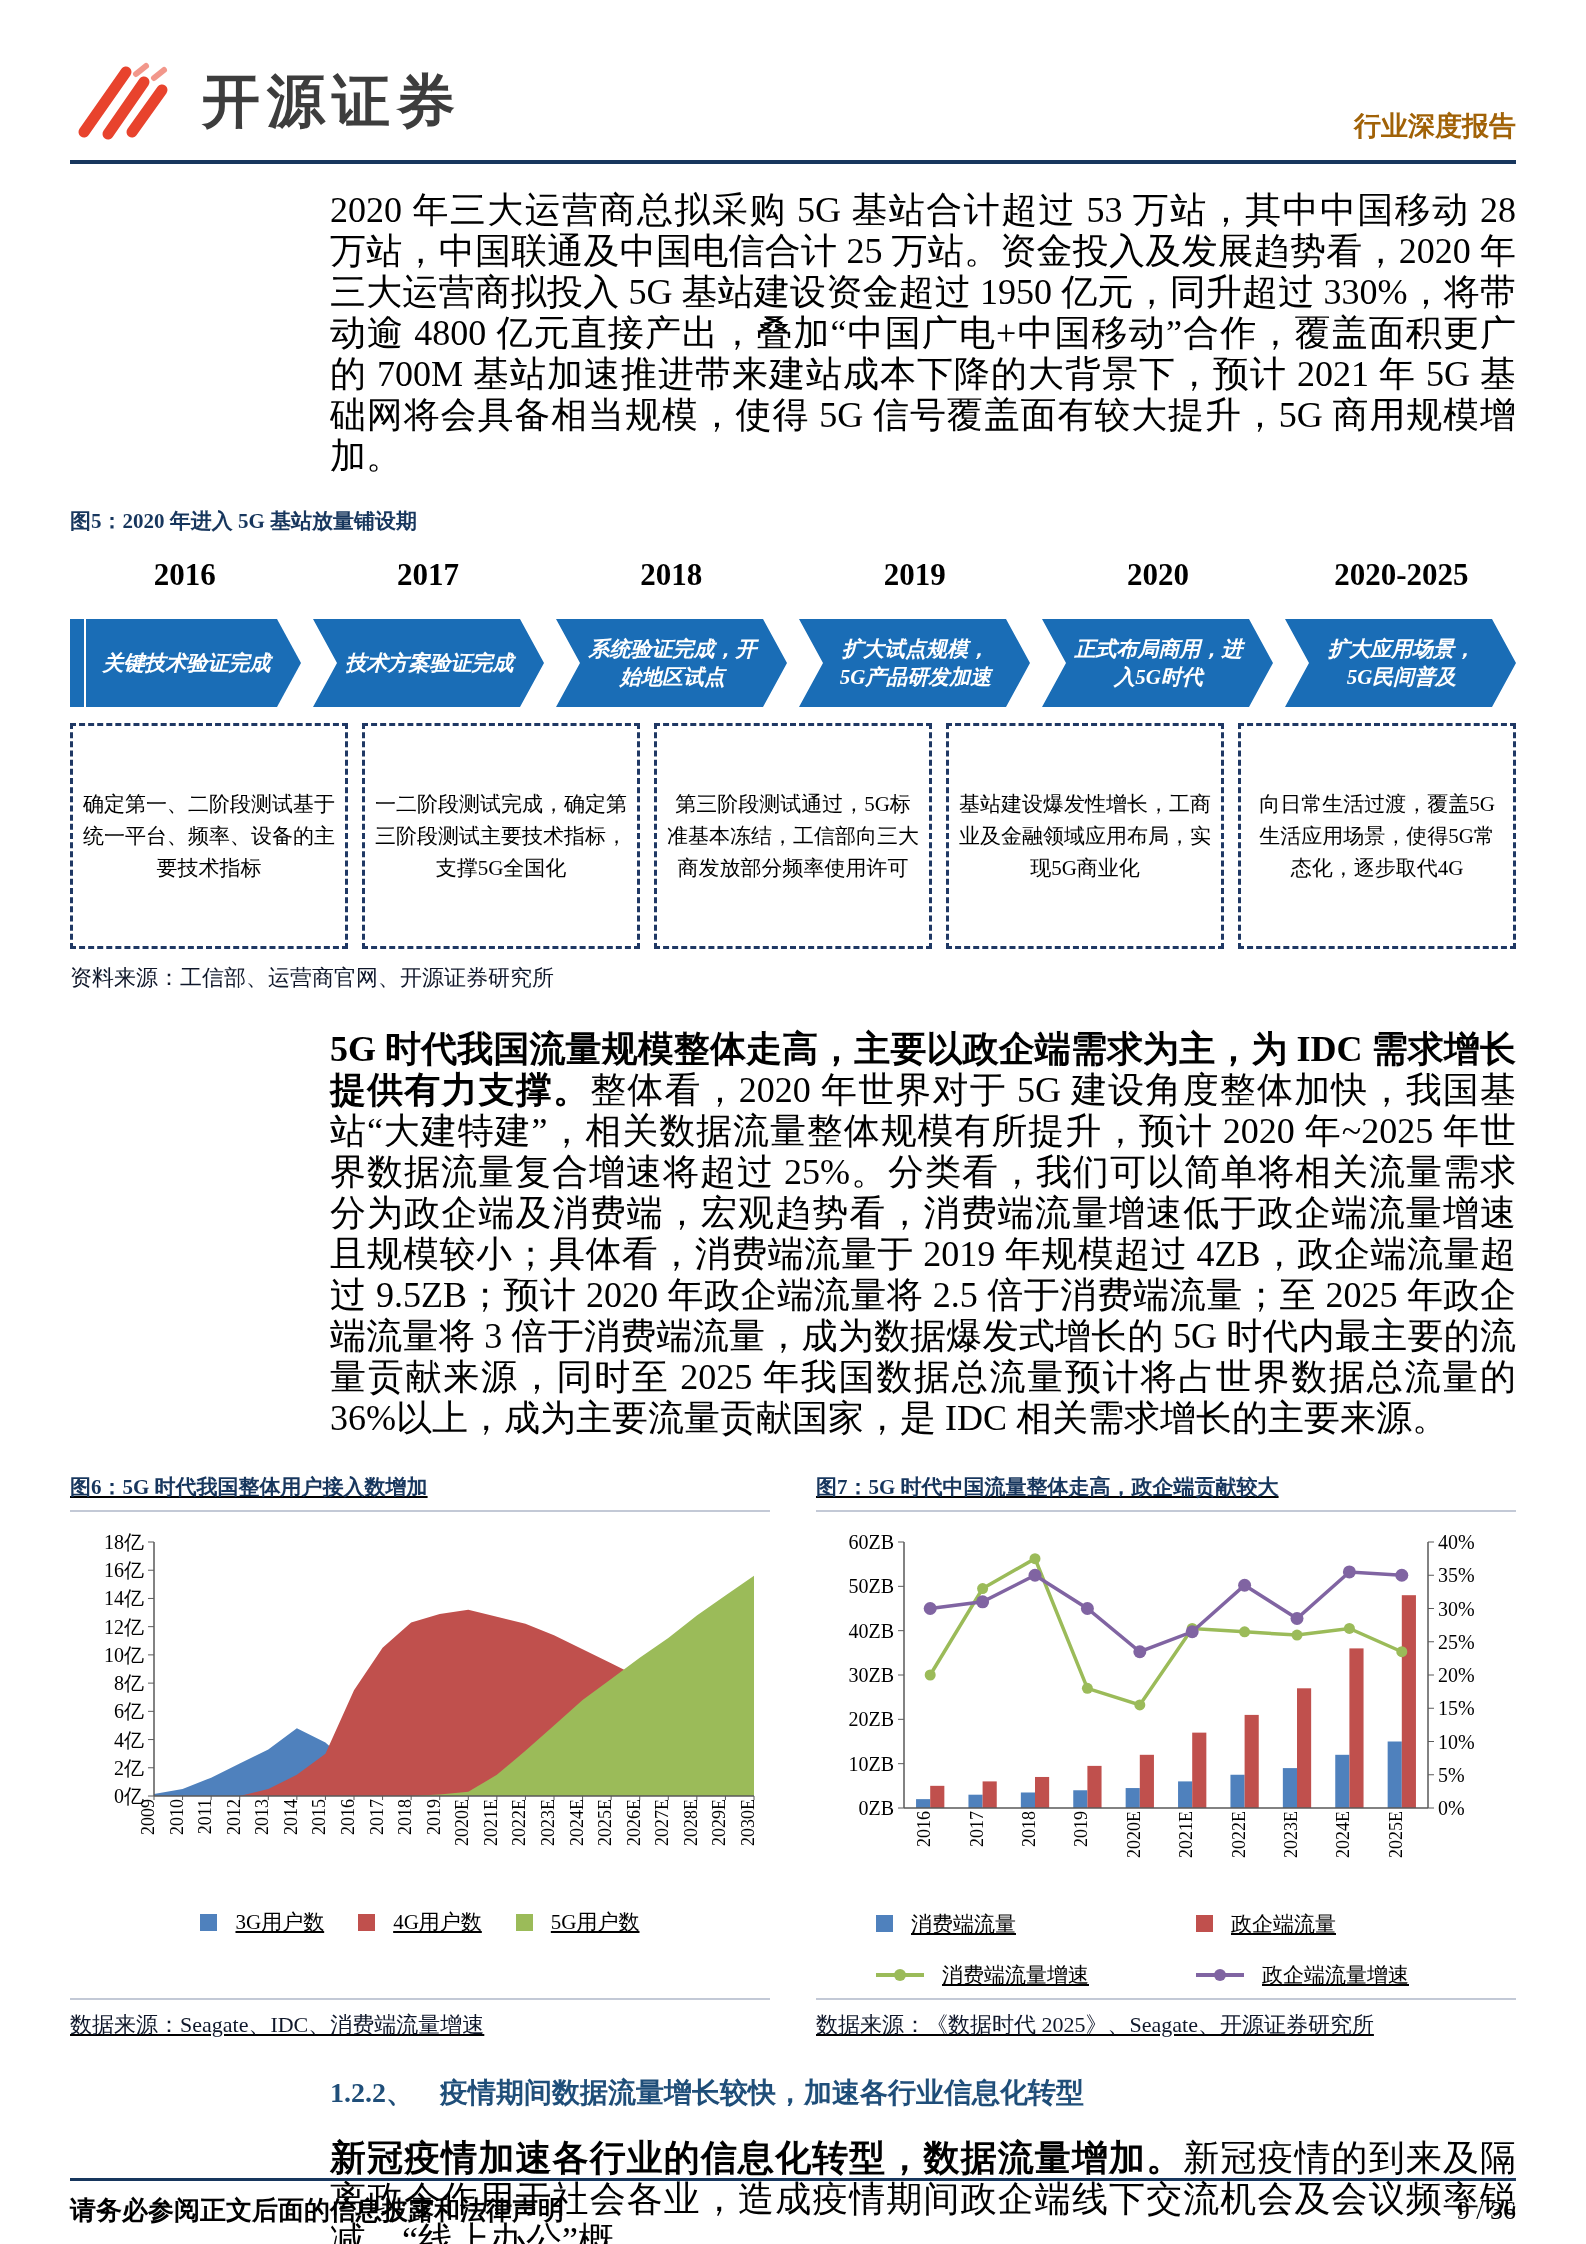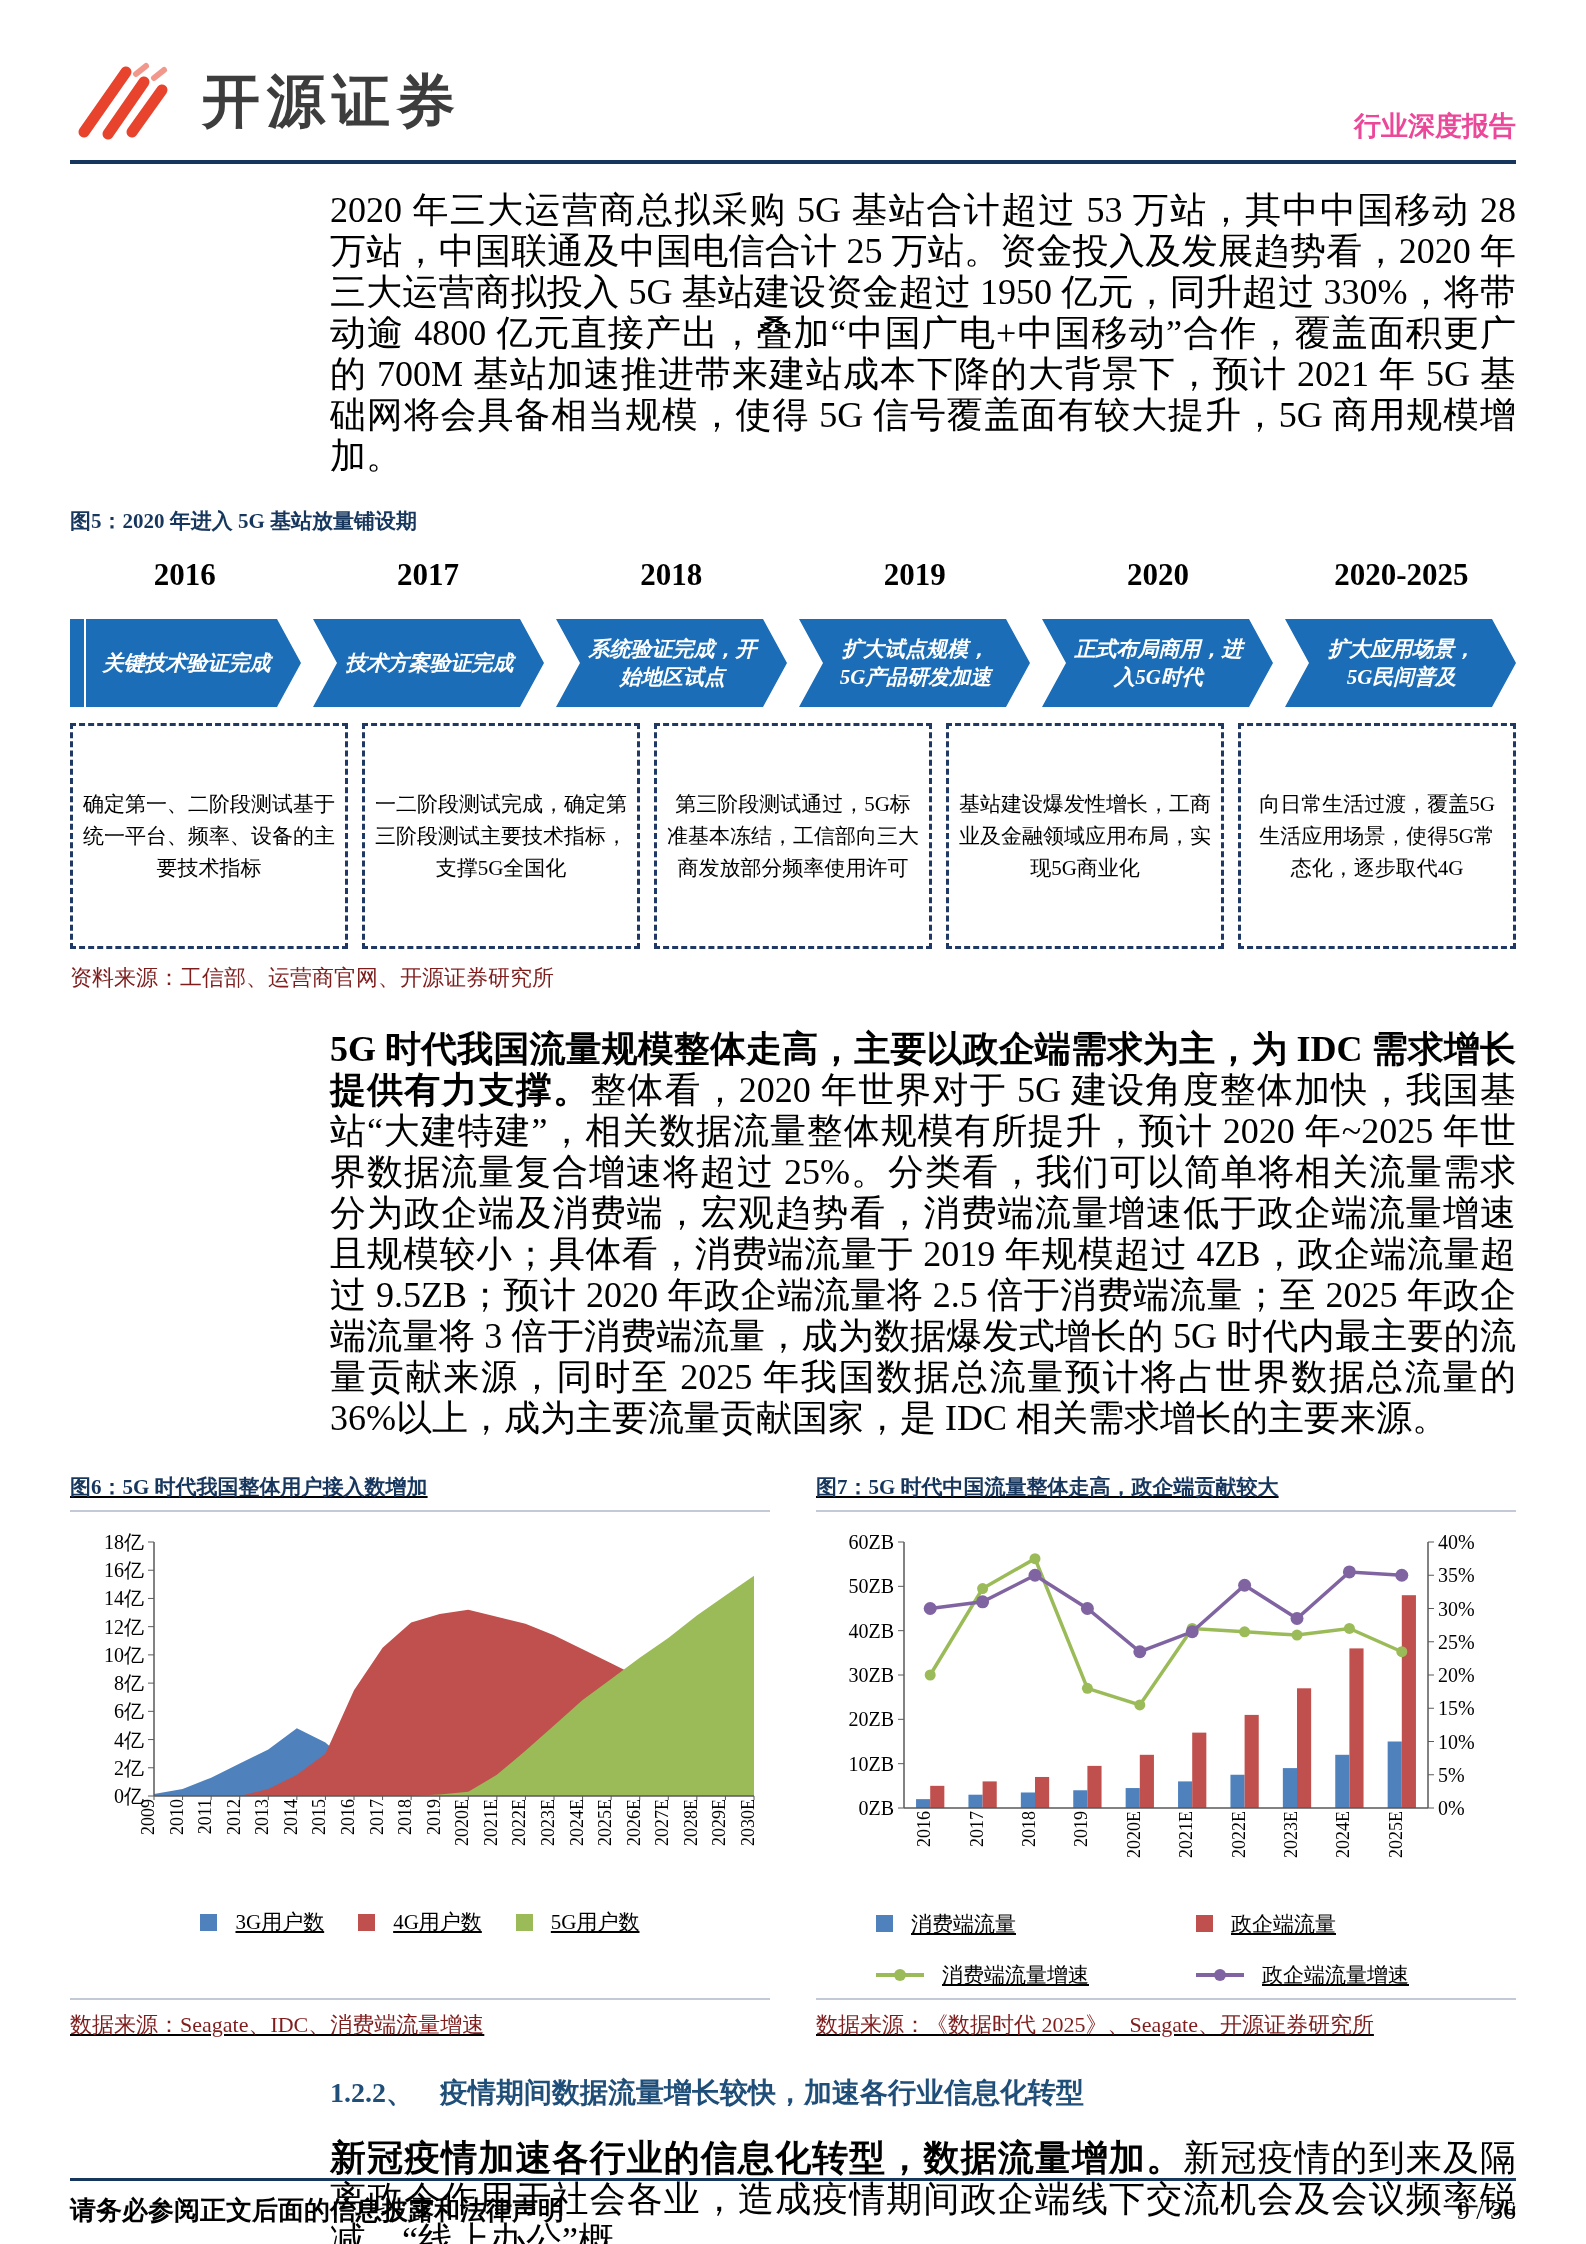--- a/index.html
+++ b/index.html
@@ -6,31 +6,31 @@
   html,body { background:#ffffff; }
   body { width:1586px; font-family:"Liberation Serif", serif; color:#000; }
   .page { position:relative; width:1586px; height:2244px; background:#fff; padding:0 70px; overflow:hidden; }
 
   
   .header { display:flex; justify-content:space-between; align-items:flex-end;
             padding-top:58px; padding-bottom:14px; border-bottom:4px solid #17365d; }
   .logo { display:flex; align-items:center; gap:20px; }
   .logo-icon { width:112px; height:88px; }
   .brand { font-size:58px; font-weight:bold; color:#3d3d3d; letter-spacing:7px; font-family:"Liberation Sans", sans-serif; }
-  .report-type { font-size:27px; font-weight:bold; color:#ec4899; padding-bottom:2px; }
+  .report-type { font-size:27px; font-weight:bold; color:#a16207; padding-bottom:2px; }
 
   
   .body-text { margin-left:260px; font-size:36px; line-height:41px; text-align:justify; }
   .body-text .lead { font-weight:bold; }
   .mt { margin-top:26px; }
 
   
   .fig-title { color:#17365d; font-weight:bold; font-size:21px; margin-top:30px; }
   .fig-title.underlined { border-bottom:2px solid #c3c9d6; padding-bottom:9px; }
-  .fig-source { font-size:22px; color:#7f1d1d; margin-top:14px; }
+  .fig-source { font-size:22px; color:#0f172a; margin-top:14px; }
   .fig-source.topline { border-top:2px solid #c3c9d6; padding-top:10px; margin-top:6px; }
 
   
   .timeline { margin-top:22px; }
   .tl-years { display:flex; gap:14px; margin-bottom:26px; }
   .tl-years div { flex:1; text-align:center; font-size:31px; font-weight:bold; }
   .tl-banners { position:relative; display:flex; gap:12px; padding-left:16px; }
   .tl-startbar { position:absolute; left:0; top:0; width:14px; height:88px; background:#1a6db6; }
   .banner { flex:1; height:88px; background:#1a6db6; color:#fff; font-weight:bold; font-style:italic;
             font-size:21px; line-height:28px; display:flex; align-items:center; justify-content:center;

